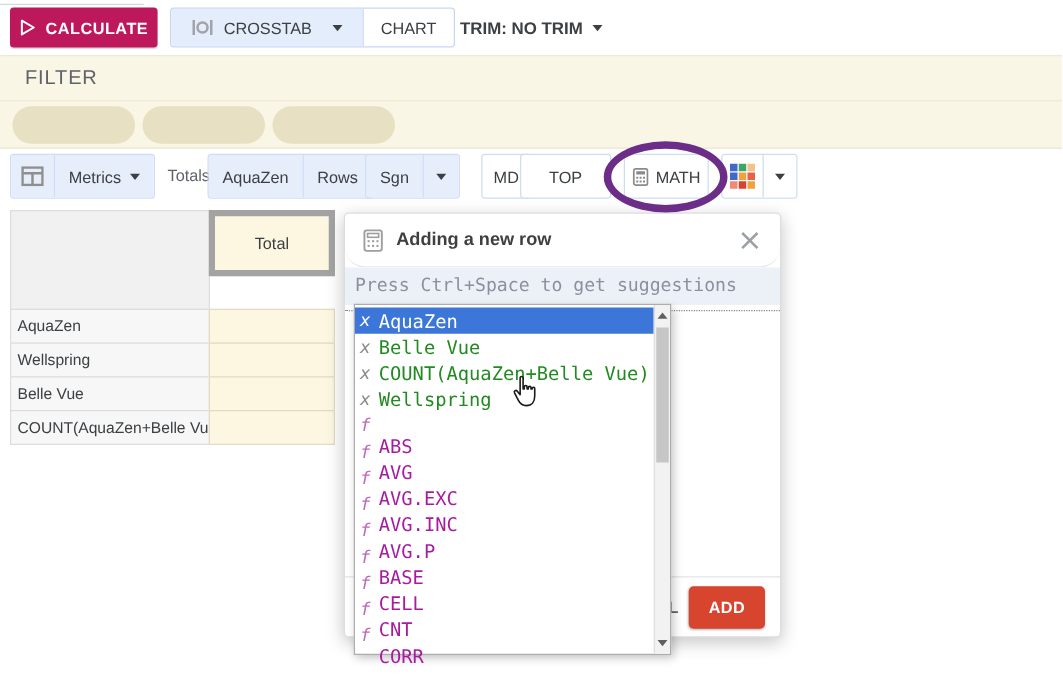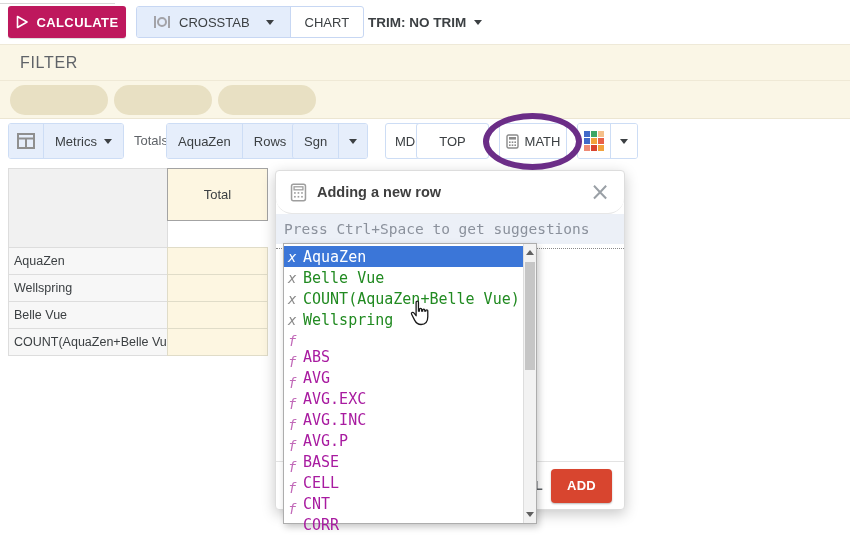--- a/index.html
+++ b/index.html
@@ -45,21 +45,21 @@
   .totals-label { position:absolute; left:134px; top:123px; height:36px; line-height:36px; font-size:13px; color:#5f6368; }
 
   .annot-ellipse { position:absolute; left:483px; top:113px; width:99px; height:57px;
     border:6px solid #6b2d87; border-radius:50%; pointer-events:none; z-index:30; }
 
   
   .xtable { position:absolute; left:8px; top:168px; width:261px; font-size:12.5px; }
   .xtable .hdr { display:flex; }
   .corner-cell { width:160px; height:80px; background:#f1f1f1; border:1px solid #ddd; }
   .colhead { width:101px; margin-left:-1px; }
-  .cell-total { height:53px; background:#fdf6e1; border:1px solid #a3a3a3; display:flex; align-items:center; justify-content:center; font-size:13px; }
+  .cell-total { height:53px; background:#fdf6e1; border:5px solid #a3a3a3; display:flex; align-items:center; justify-content:center; font-size:13px; }
   .cell-vert { height:28px; margin-top:-1px; background:#fdf6e1; border:1px solid #e0dcc8; display:flex; align-items:center; justify-content:center; font-size:13px; }
   .t-row { display:flex; margin-top:-1px; }
   .t-label { width:160px; height:28px; background:#f7f7f7; border:1px solid #ddd;
     display:flex; align-items:center; padding-left:5px; white-space:nowrap; overflow:hidden; }
   .t-value { width:101px; height:28px; margin-left:-1px; background:#fdf6e1; border:1px solid #e0dcc8; }
 
   
   .dialog { position:absolute; left:275px; top:170px; width:350px; height:340px; background:#fff;
     border:1px solid #ddd; border-radius:4px; box-shadow:0 4px 14px rgba(0,0,0,.22); z-index:10; }
   .dlg-header { height:43px; display:flex; align-items:center; padding:0 14px; border-bottom:1px solid #e7e7e7;border-radius:16px; }

